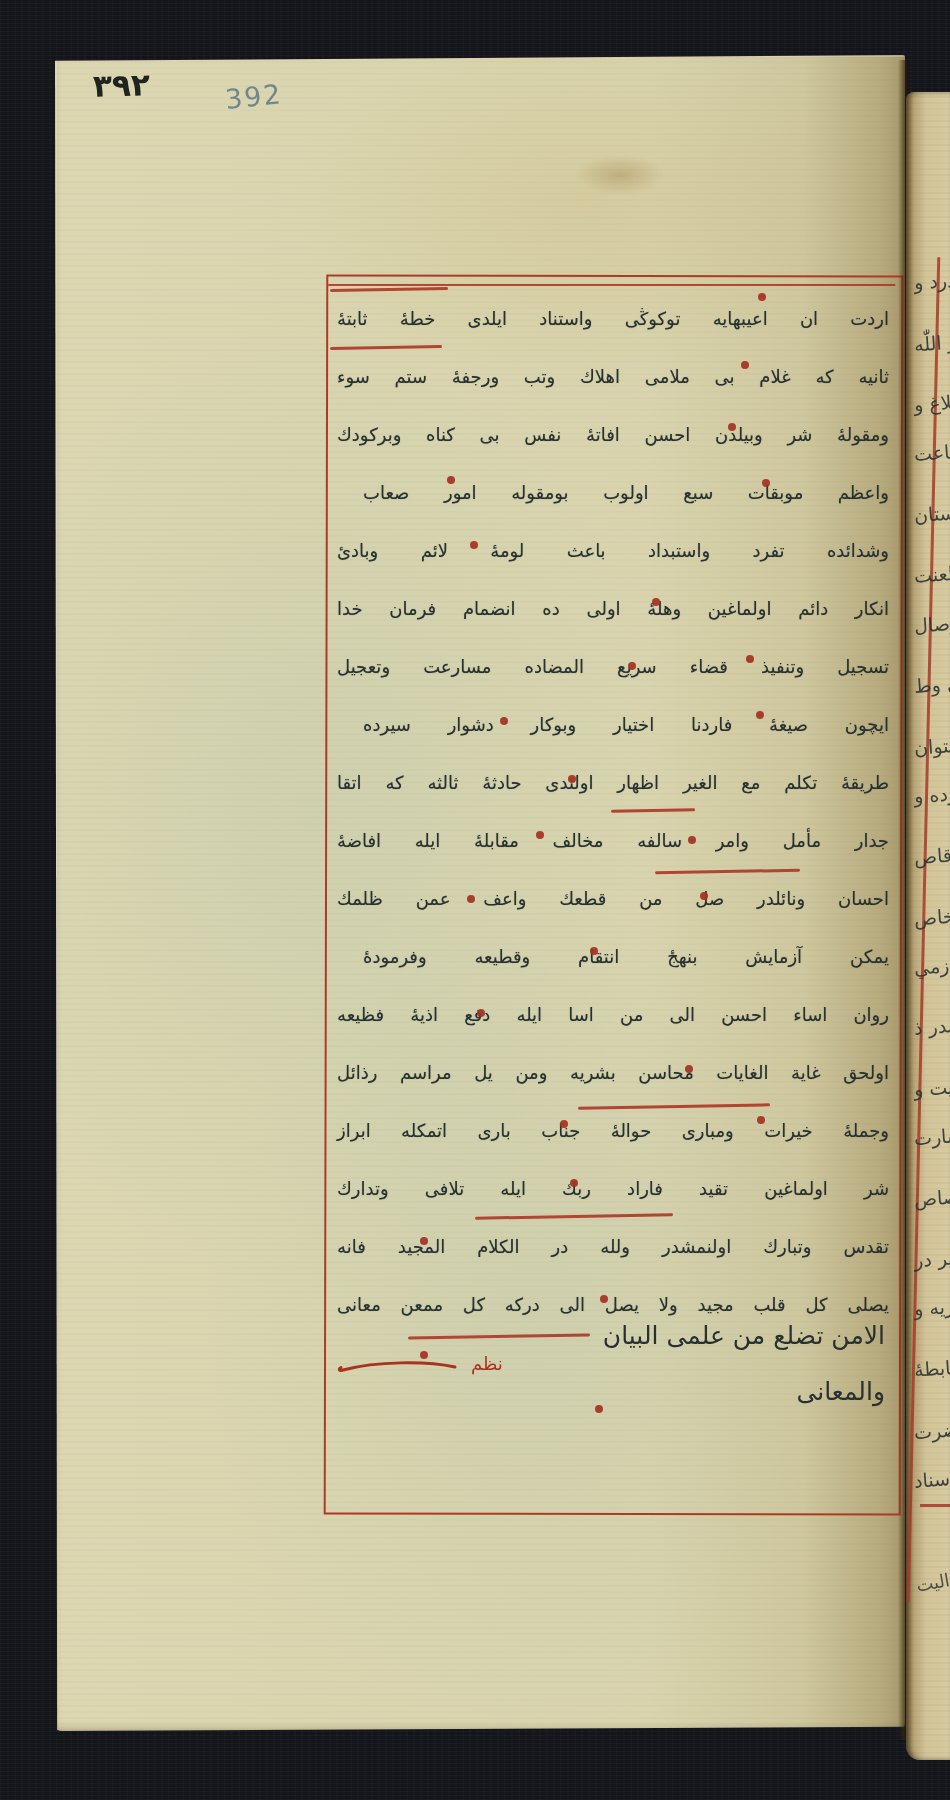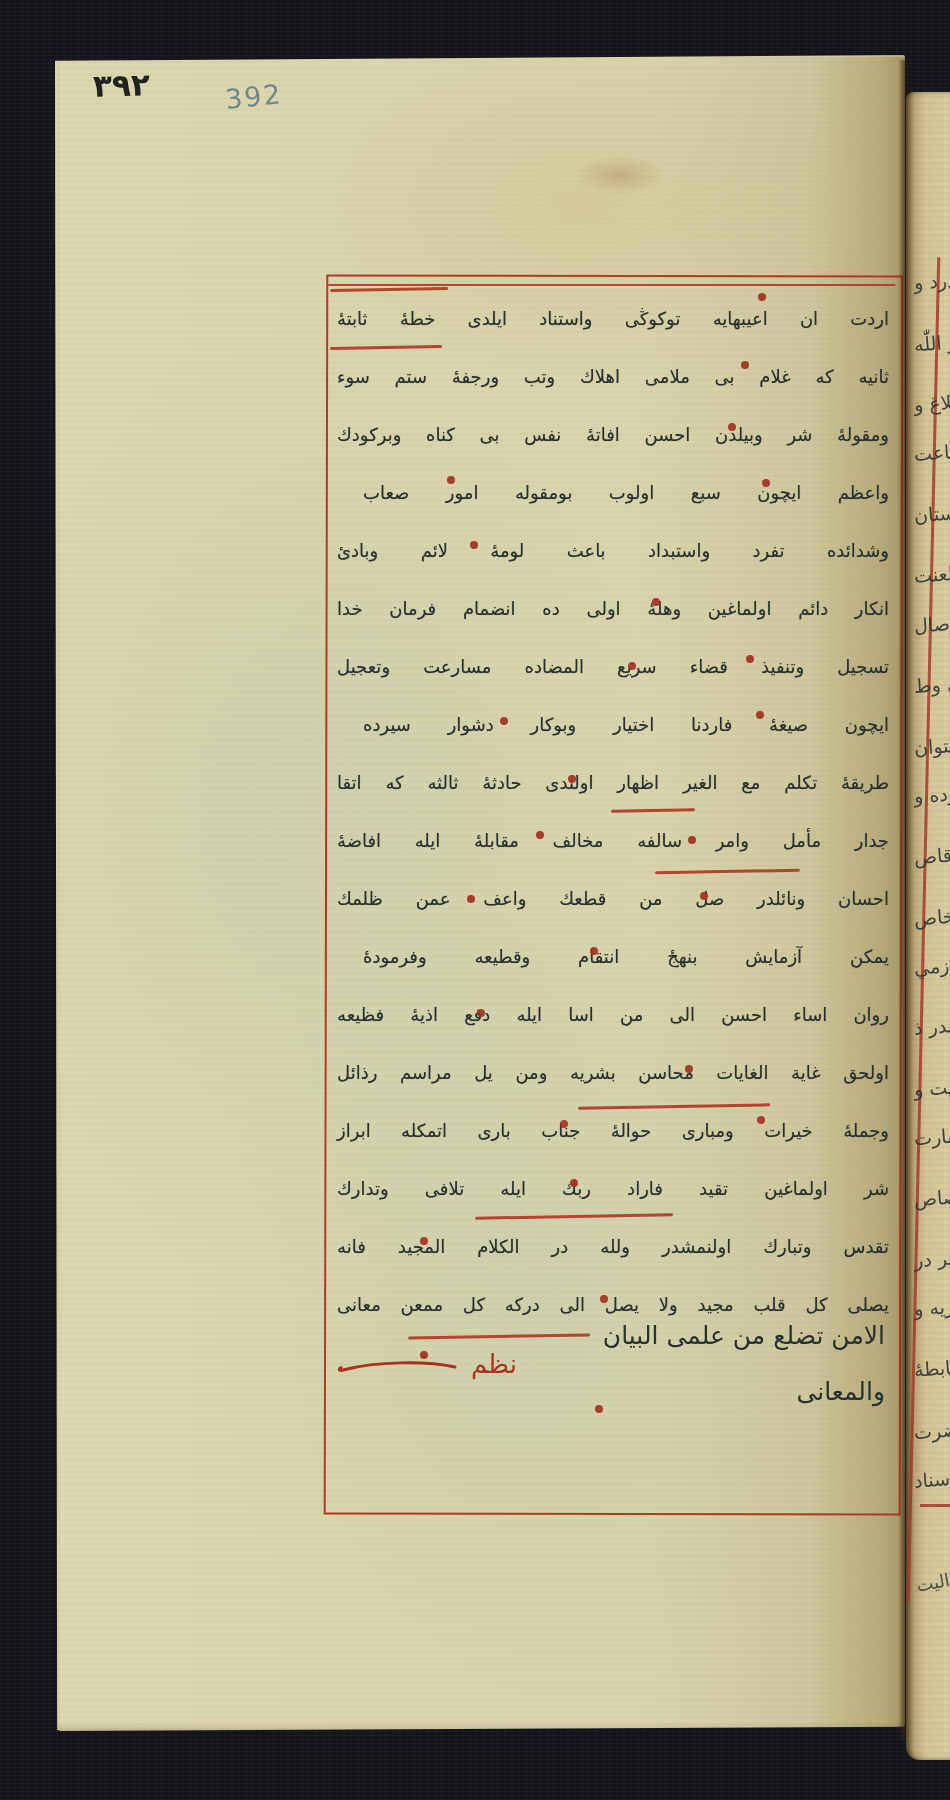--- a/index.html
+++ b/index.html
@@ -61,21 +61,21 @@
   .tline{
     height:58px;line-height:56px;font-size:18px;white-space:nowrap;
     text-align:justify;text-align-last:justify;overflow:visible;
     text-shadow:0 0 1px rgba(35,48,46,0.4);
   }
   .tline.narrow{padding-left:26px;}
   .lastline{
     height:58px;line-height:56px;font-size:25px;direction:rtl;display:flex;
     align-items:center;gap:14px;padding-right:4px;
   }
-  .red-word{color:#a8341f;font-size:26px;}
+  .red-word{color:#a8341f;font-size:18px;}
   .red-tail{flex:0 0 auto;margin-top:8px;}
 
   
   .overline{position:absolute;height:3px;background:#ad3a28;border-radius:2px;opacity:.92;}
   .rdot{position:absolute;width:8px;height:8px;border-radius:50%;background:#a33122;opacity:.92;}
 
   
   .crease{
     position:absolute;left:898px;top:60px;width:10px;height:1680px;
     background:linear-gradient(90deg, rgba(60,40,15,0) 0%, rgba(60,40,15,0.55) 55%, rgba(30,20,8,0.75) 100%);
@@ -114,21 +114,21 @@
   <div class="folio-latin">392</div>
 
   <div class="frame">
     <div class="frame-top-rule"></div>
   </div>
 
   <div class="textblock">
     <div class="tline">اردت ان اعيبهايه توكوڭى واستناد ايلدى خطهٔ ثابتهٔ</div>
     <div class="tline">ثانيه كه غلام بى ملامى اهلاك وتب ورجفهٔ ستم سوء</div>
     <div class="tline">ومقولهٔ شر وبيلدن احسن افاتهٔ نفس بى كناه وبركودك</div>
-    <div class="tline narrow">واعظم ايچون سبع اولوب بومقوله امور صعاب</div>
+    <div class="tline narrow">واعظم موبقات سبع اولوب بومقوله امور صعاب</div>
     <div class="tline">وشدائده تفرد واستبداد باعث لومهٔ لائم وبادئ</div>
     <div class="tline">انكار دائم اولماغين وهلهٔ اولى ده انضمام فرمان خدا</div>
     <div class="tline">تسجيل وتنفيذ قضاء سريع المضاده مسارعت وتعجيل</div>
     <div class="tline narrow">ايچون صيغهٔ فاردنا اختيار وبوكار دشوار سيرده</div>
     <div class="tline">طريقهٔ تكلم مع الغير اظهار اولندى حادثهٔ ثالثه كه اتقا</div>
     <div class="tline">جدار مأمل وامر سالفه مخالف مقابلهٔ ايله افاضهٔ</div>
     <div class="tline">احسان ونائلدر صل من قطعك واعف عمن ظلمك</div>
     <div class="tline narrow">يمكن آزمايش بنهجٔ انتقام وقطيعه وفرمودهٔ</div>
     <div class="tline">روان اساء احسن الى من اسا ايله دفع اذيهٔ فظيعه</div>
     <div class="tline">اولحق غاية الغايات محاسن بشريه ومن يل مراسم رذائل</div>

